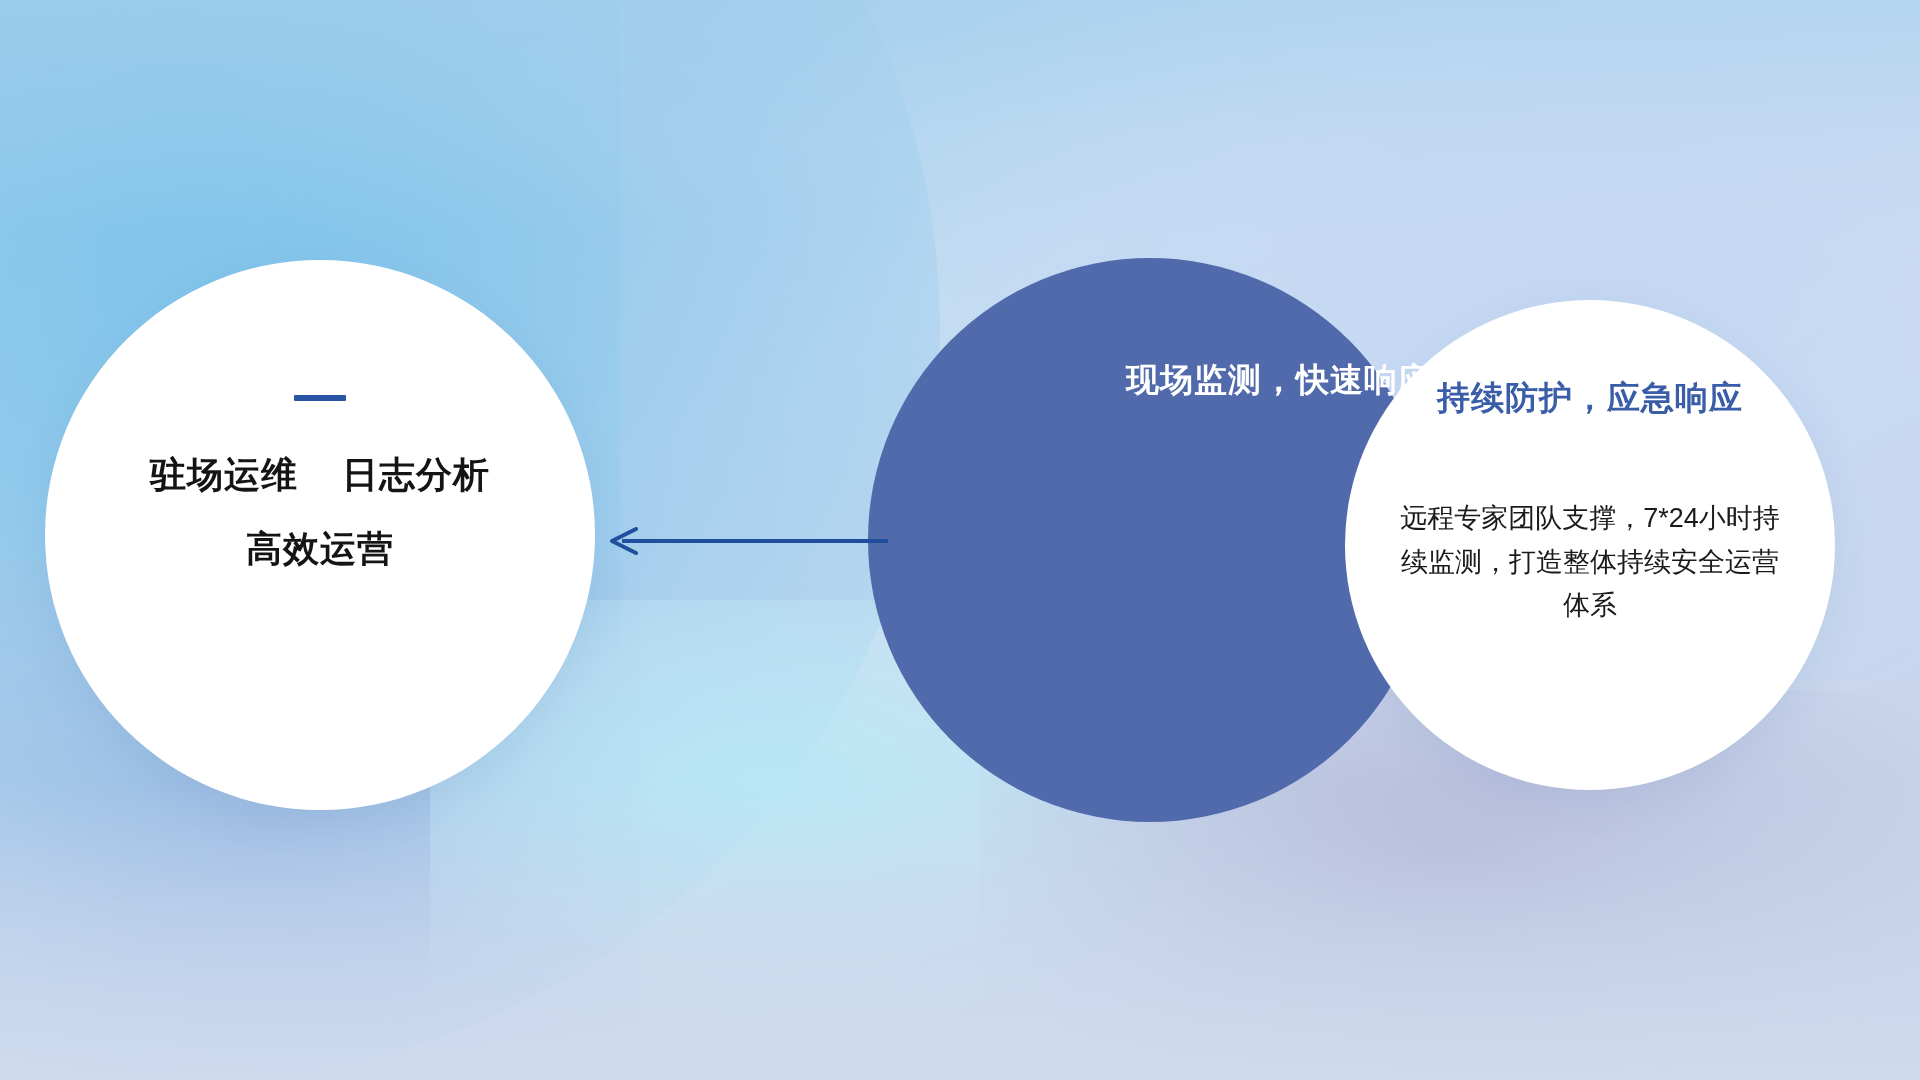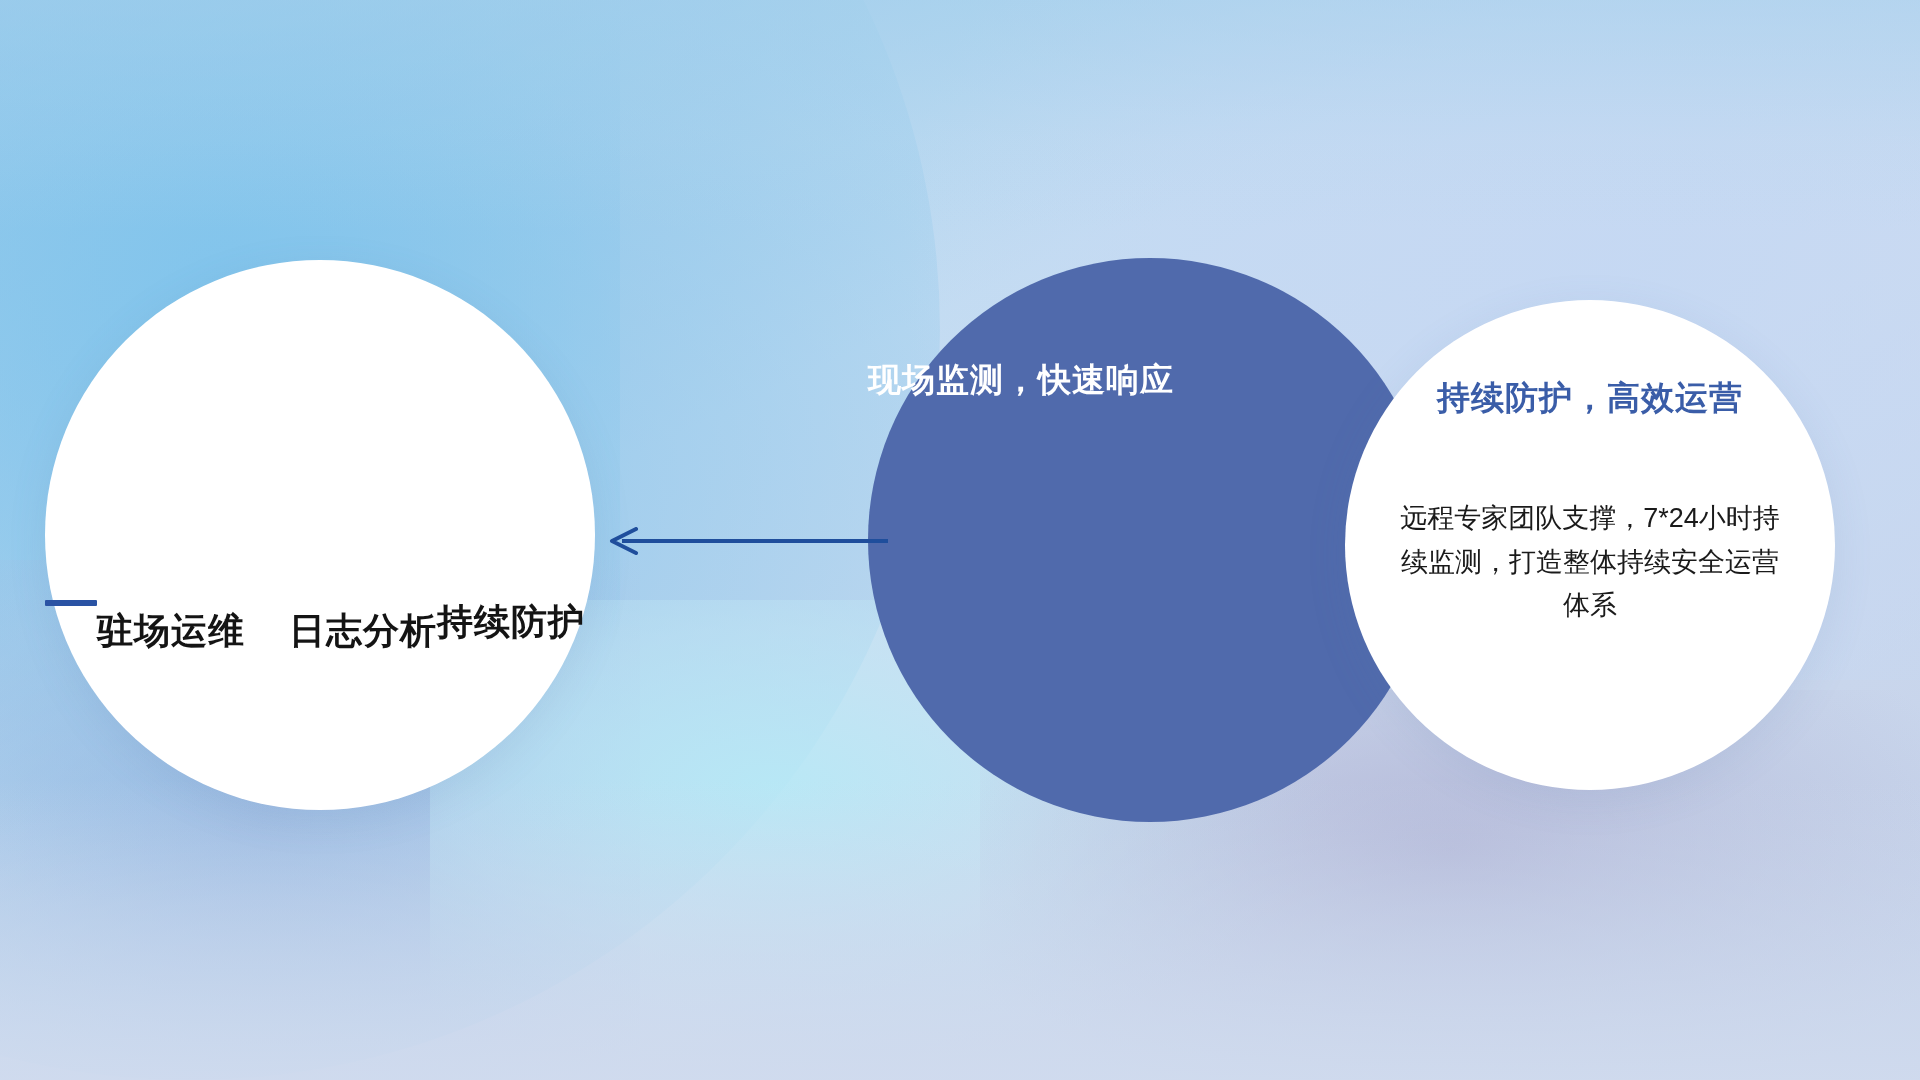--- a/index.html
+++ b/index.html
@@ -64,21 +64,21 @@
   }
   #circle-right {
     left:1345px; top:300px; width:490px; height:490px;
     background:#ffffff;
     box-shadow:0 10px 40px rgba(90,120,170,0.12);
   }
 
   
   #left-content {
     position:absolute; left:45px; top:260px; width:550px; height:550px;
-    display:flex; flex-direction:row; align-items:center; justify-content:flex-start;
+    display:flex; flex-direction:column; align-items:center; justify-content:flex-start;
     padding-top:135px;
   }
   #left-dash {
     width:52px; height:6px; background:#2a53a4; border-radius:1px;
   }
   .left-line {
     font-size:36px; font-weight:bold; color:#141414;
     letter-spacing:1px; white-space:pre; line-height:1;
   }
   #left-line-1 { margin-top:56px; }
@@ -86,21 +86,21 @@
   #left-line-3 { margin-top:38px; }
 
   
   #arrow-connector {
     position:absolute; left:600px; top:527px; width:290px; height:28px;
   }
 
   
   #center-content {
     position:absolute; left:868px; top:258px; width:564px; height:564px;
-    display:flex; flex-direction:column; align-items:flex-start;
+    display:flex; flex-direction:column; align-items:flex-end;
     padding-top:100px;
   }
   #center-title {
     font-size:33px; font-weight:bold; color:#ffffff;
     letter-spacing:1px; white-space:nowrap;
   }
   #center-body {
     margin-top:78px; width:330px;
     font-size:27px; color:#f4f6fb; line-height:1.62;
     text-align:center;
@@ -137,30 +137,30 @@
   <div class="bg-bottom-fade"></div>
 </div>
 
 <div class="circle" id="circle-left"></div>
 <div class="circle" id="circle-center"></div>
 <div class="circle" id="circle-right"></div>
 
 <div id="left-content">
   <div id="left-dash"></div>
   <div class="left-line" id="left-line-1">驻场运维    日志分析</div>
-  <div class="left-line" id="left-line-3">持续防护</div>
+  <div class="left-line" id="left-line-3">高效运营</div>
 </div>
 
 <div id="arrow-connector">
   <svg width="290" height="28" viewBox="0 0 290 28" aria-hidden="true">
     <line x1="288" y1="14" x2="22" y2="14" stroke="#1f4e9c" stroke-width="4"></line>
     <polyline points="36,2 12,14 36,26" fill="none" stroke="#1f4e9c" stroke-width="4" stroke-linecap="round" stroke-linejoin="round"></polyline>
   </svg>
 </div>
 
 <div id="center-content">
   <div id="center-title">现场监测，快速响应</div>
 </div>
 
 <div id="right-content">
-  <div id="right-title">持续防护，高效运营</div>
+  <div id="right-title">持续防护，应急响应</div>
   <div id="right-body">远程专家团队支撑，7*24小时持续监测，打造整体持续安全运营体系</div>
 </div>
 
 </body></html>

